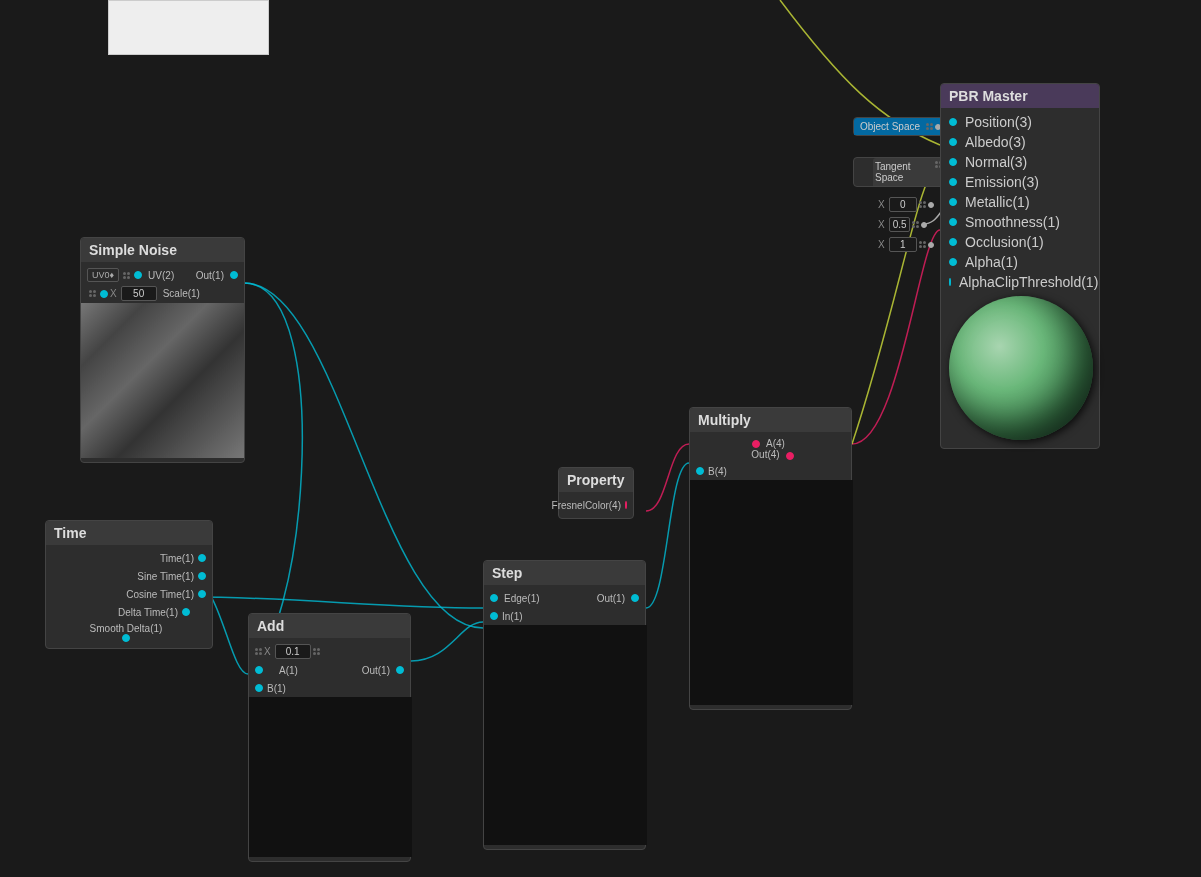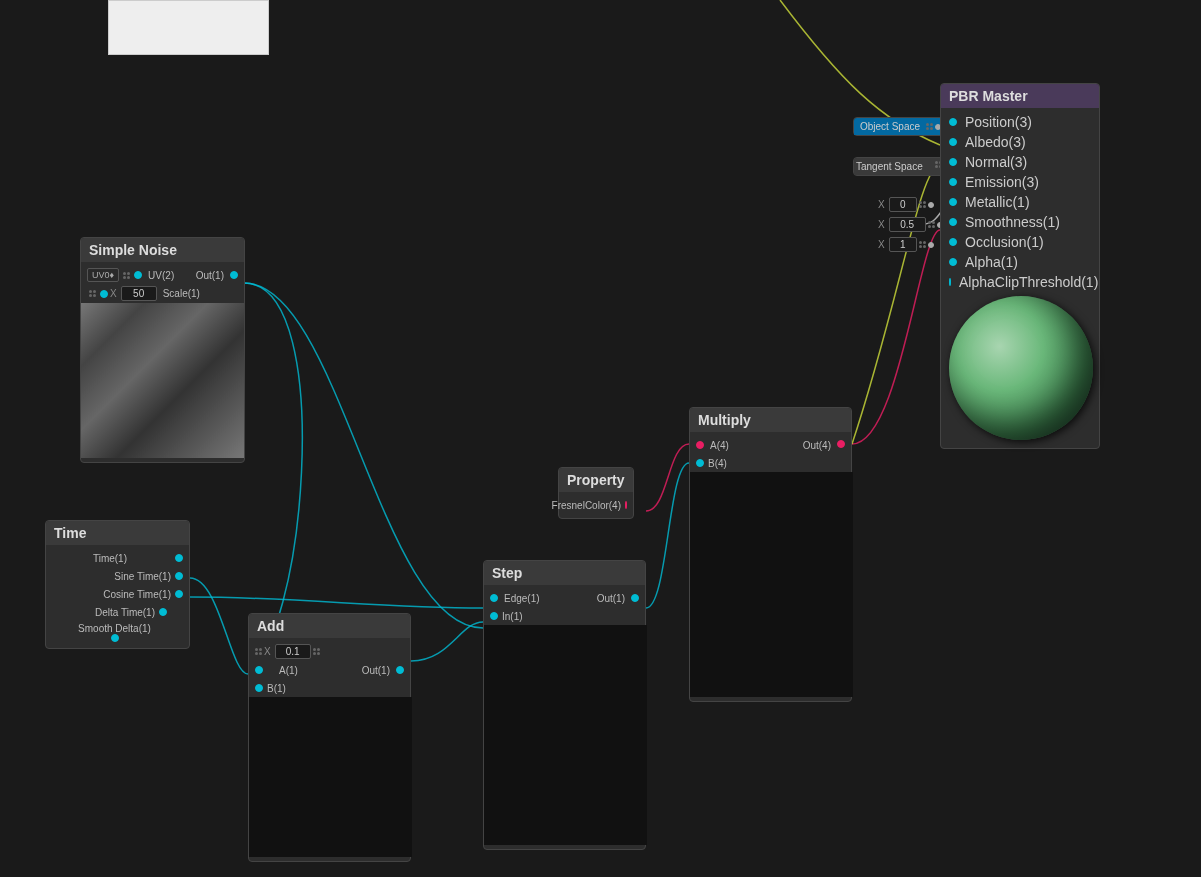--- a/index.html
+++ b/index.html
@@ -186,21 +186,21 @@
     #node-simplenoise {
       left: 80px;
       top: 237px;
       width: 165px;
     }
 
     
     #node-time {
       left: 45px;
       top: 520px;
-      width: 145px;
+      width: 168px;
     }
 
     
     #pbr-sphere {
       width: 144px;
       height: 144px;
       margin: 4px 8px;
       border-radius: 50%;
       background: radial-gradient(circle at 35% 35%, #a8d5b0, #6ab87a, #3a7a4a, #1a3a2a);
       box-shadow: inset -15px -15px 30px rgba(0,0,0,0.5), 2px 2px 8px rgba(0,0,0,0.8);
@@ -317,21 +317,21 @@
       </div>
     </div>
 
     <div id="noise-preview" style="width:163px;height:155px;background:linear-gradient(135deg,#777 0%,#444 20%,#666 40%,#333 60%,#555 80%,#777 100%);filter:url(#noise);"></div>
   </div>
 </div>
 
 <div id="node-time" class="node">
   <div class="node-header">Time</div>
   <div class="node-content">
-    <div class="node-row has-output" style="justify-content:flex-end;padding-right:6px;gap:44px;">
+    <div class="node-row has-output" style="justify-content:flex-end;padding-right:6px;">
       <span class="port-label">Time(1)</span>
       <div class="port port-cyan"></div>
     </div>
     <div class="node-row has-output" style="justify-content:flex-end;padding-right:6px;">
       <span class="port-label">Sine Time(1)</span>
       <div class="port port-cyan"></div>
     </div>
     <div class="node-row has-output" style="justify-content:flex-end;padding-right:6px;">
       <span class="port-label">Cosine Time(1)</span>
       <div class="port port-cyan"></div>
@@ -421,26 +421,26 @@
     <div class="node-row has-output" style="justify-content:flex-end;padding-right:6px;">
       <span class="port-label">FresnelColor(4)</span>
       <div class="port port-pink"></div>
     </div>
   </div>
 </div>
 
 <div id="node-multiply" class="node">
   <div class="node-header">Multiply</div>
   <div class="node-content">
-    <div class="node-row" style="justify-content:space-between;padding:2px 6px;">
+    <div class="node-row" style="justify-content:space-between;padding:2px 6px;flex-direction:column;">
       <div style="display:flex;align-items:center;gap:2px;">
         <div class="port port-pink"></div>
         <span class="port-label">A(4)</span>
       </div>
-      <div style="display:flex;align-items:flex-start;gap:2px;">
+      <div style="display:flex;align-items:flex-end;gap:2px;">
         <span class="port-label">Out(4)</span>
         <div class="port port-pink"></div>
       </div>
     </div>
     <div class="node-row has-input" style="padding-left:6px;">
       <div class="port port-cyan"></div>
       <span class="port-label">B(4)</span>
     </div>
     <div style="width:163px;height:225px;background:#111;"></div>
   </div>
@@ -459,21 +459,21 @@
             <div class="mini-dot"></div>
             <div class="mini-dot"></div>
           </div>
       </div>
       <div class="port port-dot"></div>
     </div>
   </div>
 </div>
 
 <div id="node-tangspace" class="node" style="left:853px;top:157px;width:100px;">
-  <div style="display:flex;align-items:flex-start;justify-content:space-between;background:#3a3a3a;padding:3px 2px;border-radius:3px 3px 0 0;">
+  <div style="display:flex;align-items:flex-start;justify-content:space-between;background:#3a3a3a;padding:3px 2px;border-radius:3px 3px 0 0;margin-left:19px;">
     <span style="font-size:10px;color:#ccc;">Tangent Space</span>
     <div style="display:flex;gap:2px;align-items:center;">
       <div class="connector-dots">
         <div class="dot-row">
             <div class="mini-dot"></div>
             <div class="mini-dot"></div>
           </div>
         <div class="dot-row">
             <div class="mini-dot"></div>
             <div class="mini-dot"></div>
@@ -495,21 +495,21 @@
     <div class="dot-row">
         <div class="mini-dot"></div>
         <div class="mini-dot"></div>
       </div>
   </div>
   <div class="port port-dot"></div>
 </div>
 
 <div style="position:absolute;left:878px;top:217px;z-index:10;display:flex;align-items:center;gap:2px;">
   <span class="x-label">X</span>
-  <input class="input-val" type="text" value="0.5" style="width: 37px;">
+  <input class="input-val" type="text" value="0.5" style="width: 21px;">
   <div class="connector-dots">
     <div class="dot-row">
         <div class="mini-dot"></div>
         <div class="mini-dot"></div>
       </div>
     <div class="dot-row">
         <div class="mini-dot"></div>
         <div class="mini-dot"></div>
       </div>
   </div>

